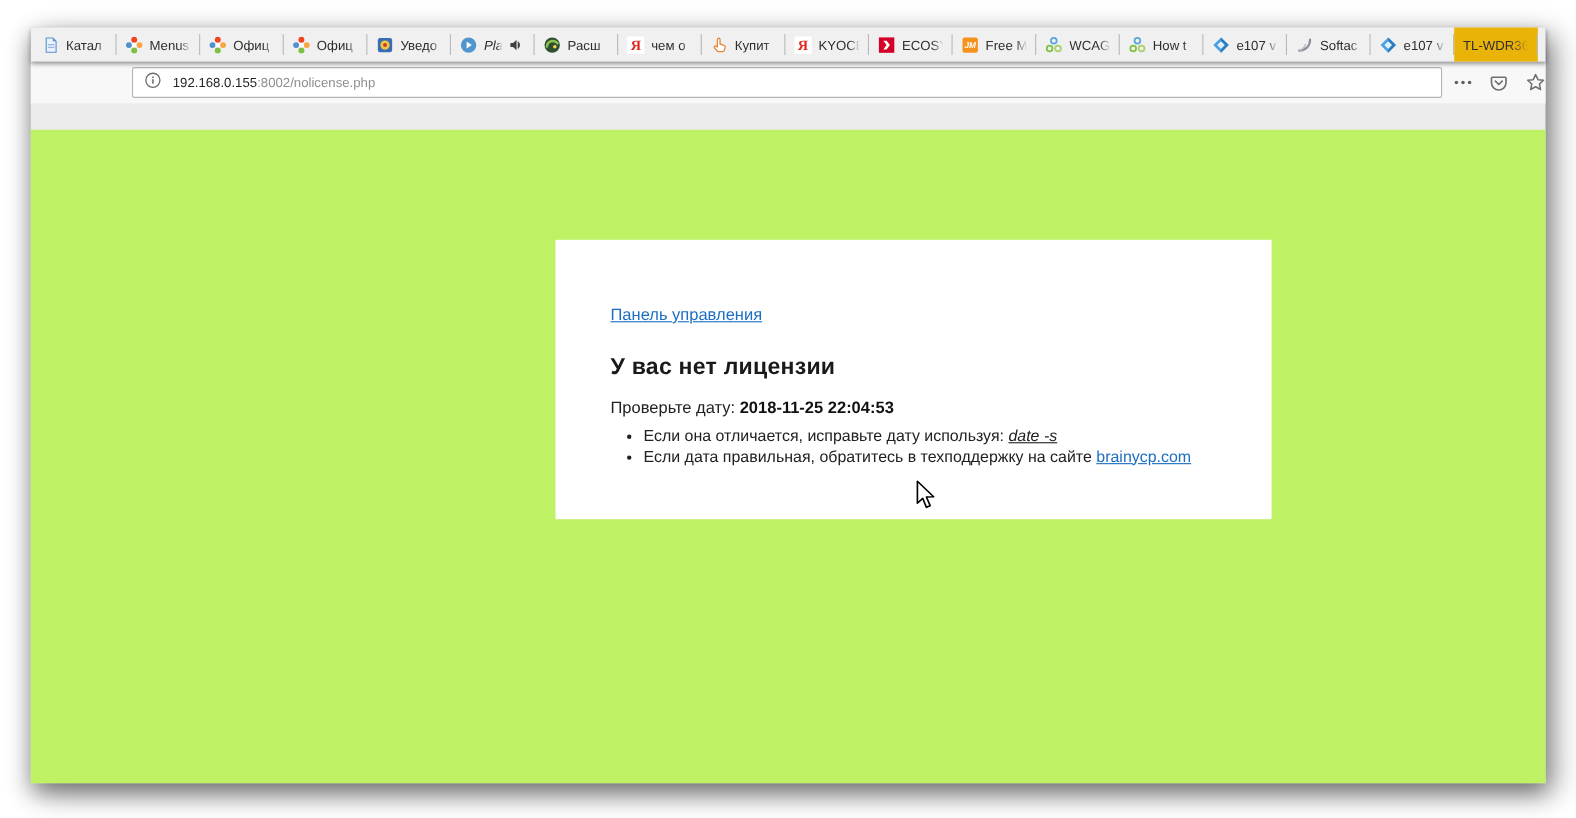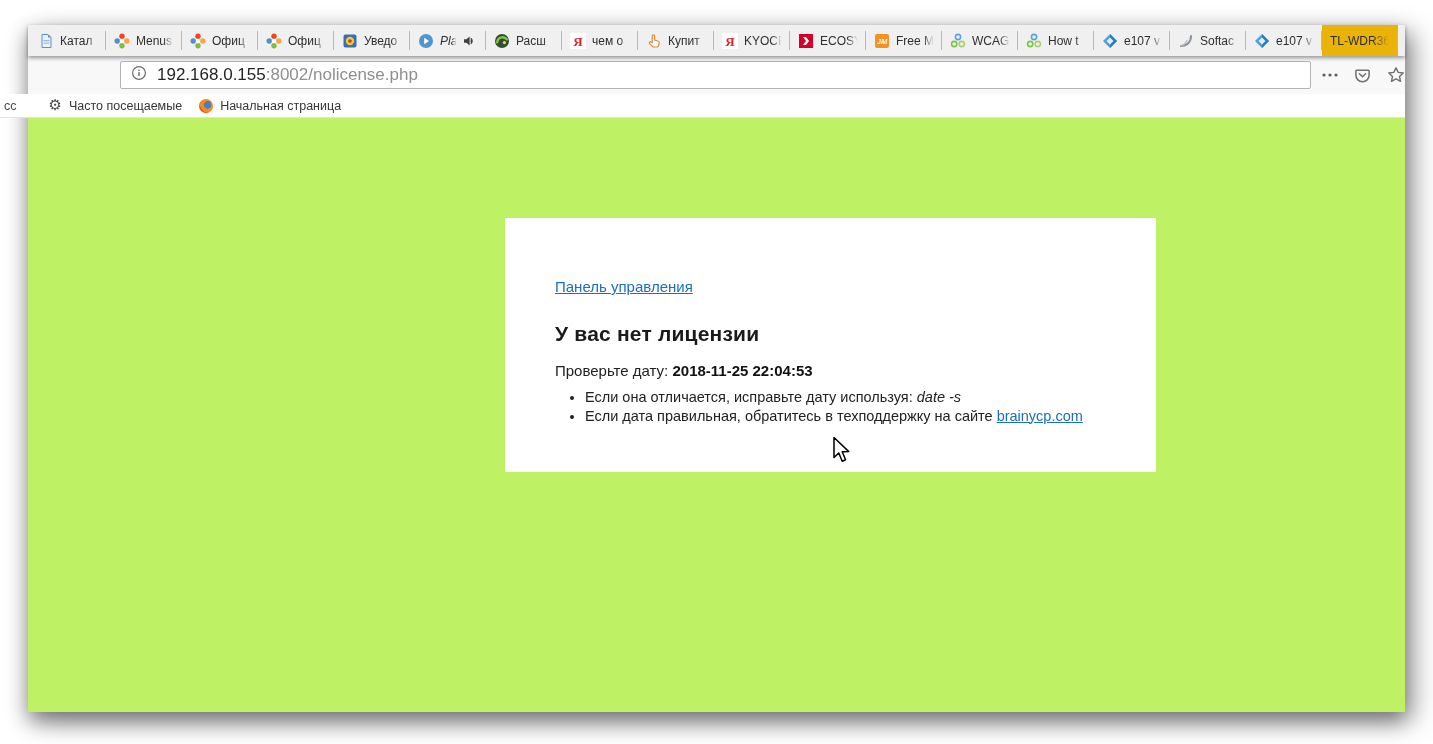--- a/index.html
+++ b/index.html
@@ -48,21 +48,21 @@
   
   .navbar {
     position:absolute; left:0; top:31px; width:100%; height:38px;
     background:#f8f8f8; display:flex; align-items:center; z-index:5;
   }
   .urlbar {
     margin-left:92px; width:1205px; height:28px;
     background:#fff; border:1px solid #b4b4b4; border-radius:2px;
     display:flex; align-items:center; gap:10px; padding:0 10px;
   }
-  .url-text { font-size:17px; color:#252525; white-space:nowrap; }
+  .url-text { font-size:12px; color:#252525; white-space:nowrap; }
   .url-text .muted { color:#8f8f8f; }
   .nav-icons { display:flex; align-items:center; gap:16px; margin-left:11px; }
   .nav-icons svg { display:block; }
 
   
   .bookmarksbar {
     position:absolute; left:-28px; top:69px; width:1405px; height:24px;
     background:#fff; border-bottom:1px solid #e3e3e3;
     display:flex; align-items:center; padding-left:4px;
     font-size:12.5px; color:#363636; z-index:4;
@@ -84,21 +84,21 @@
     position:absolute; left:477px; top:100px; width:651px; height:254px;
     background:#ffffff; padding:60px 50px 0; font-size:15px; color:#212121;
   }
   .card a { color:#1b6ec2; text-decoration:underline; }
   .panel-link { display:inline-block; font-size:15px; }
   .page-title { font-size:21px; font-weight:bold; color:#1a1a1a; margin:27px 0 0; letter-spacing:.2px; }
   .date-line { margin-top:16px; }
   .date-line b { color:#111; }
   .card ul { margin:9px 0 0; padding-left:30px; }
   .card li { line-height:18.5px; font-size:14.5px; }
-  .code-italic { font-style:italic; }
+  .code-italic { font-style:italic;text-decoration:underline; }
 
   
   .cursor { position:absolute; left:832px; top:436px; z-index:50; pointer-events:none; }
 </style>
 </head>
 <body>
 
 <div class="window">
 
   <div class="tabbar">
@@ -308,31 +308,20 @@
         </svg>
       </span>
       <span>
         <svg width="18" height="18" viewBox="0 0 18 18">
           <path d="M9 1.8 l2.2 4.6 5 .6 -3.7 3.4 1 5 -4.5 -2.5 -4.5 2.5 1 -5 L1.8 7 l5 -.6 Z" fill="none" stroke="#6f6f6f" stroke-width="1.4" stroke-linejoin="round"></path>
         </svg>
       </span>
     </div>
   </div>
 
-  <div class="bookmarksbar">
-    <span class="bm-clip">сс</span>
-    <span class="bm-item">
-      <span class="bm-gear">⚙</span>
-      <span>Часто посещаемые</span>
-    </span>
-    <span class="bm-item">
-      <span class="bm-ff"></span>
-      <span>Начальная страница</span>
-    </span>
-  </div>
 
   <div class="content">
     <div class="card">
       <a class="panel-link" href="#">Панель управления</a>
       <div class="page-title">У вас нет лицензии</div>
       <div class="date-line"><span>Проверьте дату: </span><b>2018-11-25 22:04:53</b></div>
       <ul>
         <li><span>Если она отличается, исправьте дату используя: </span><span class="code-italic">date -s</span></li>
         <li><span>Если дата правильная, обратитесь в техподдержку на сайте </span><a href="#">brainycp.com</a></li>
       </ul>

